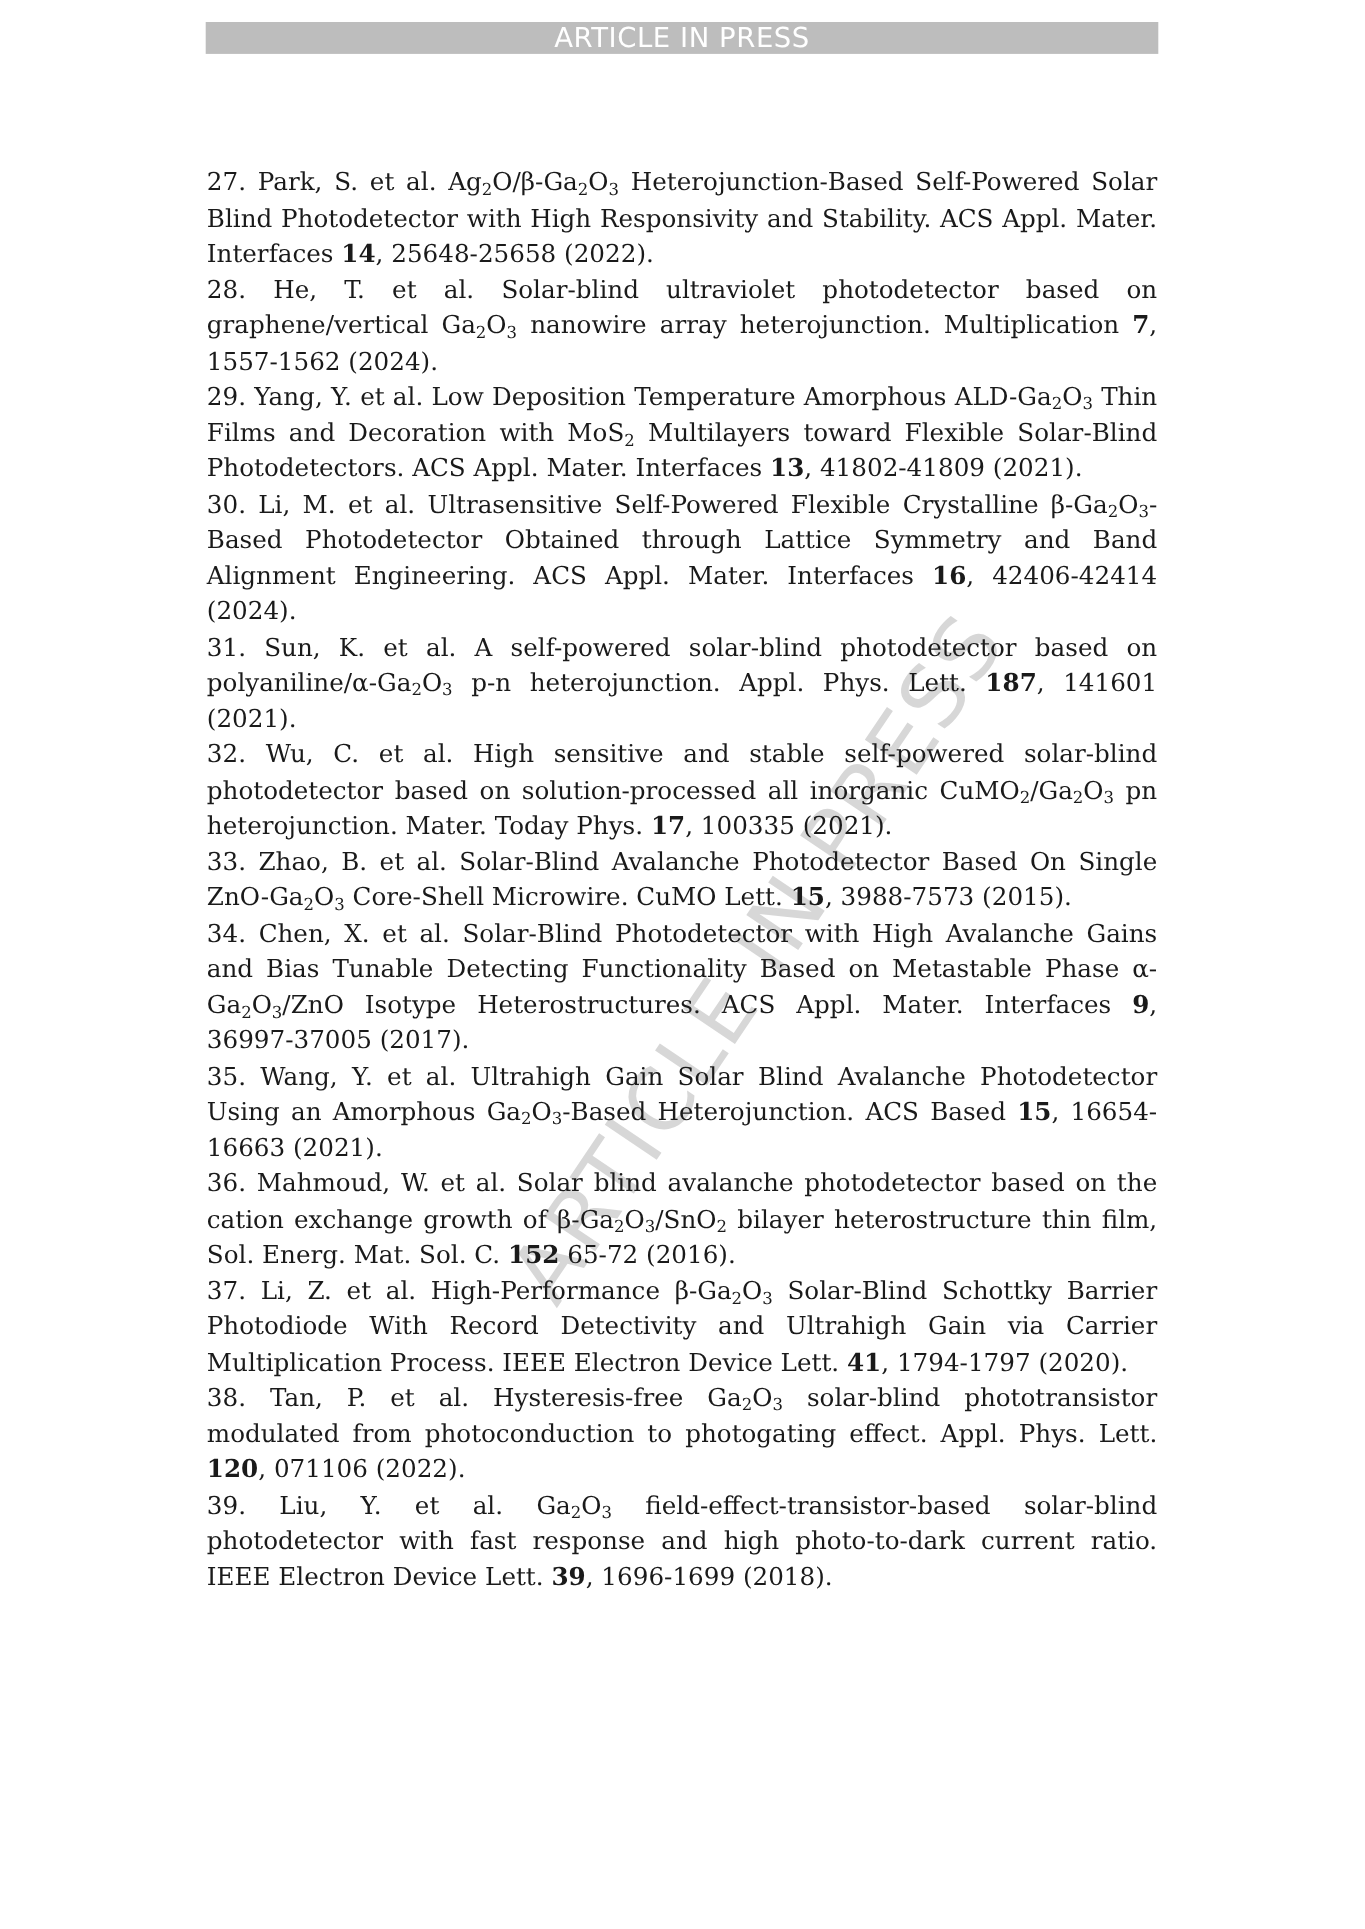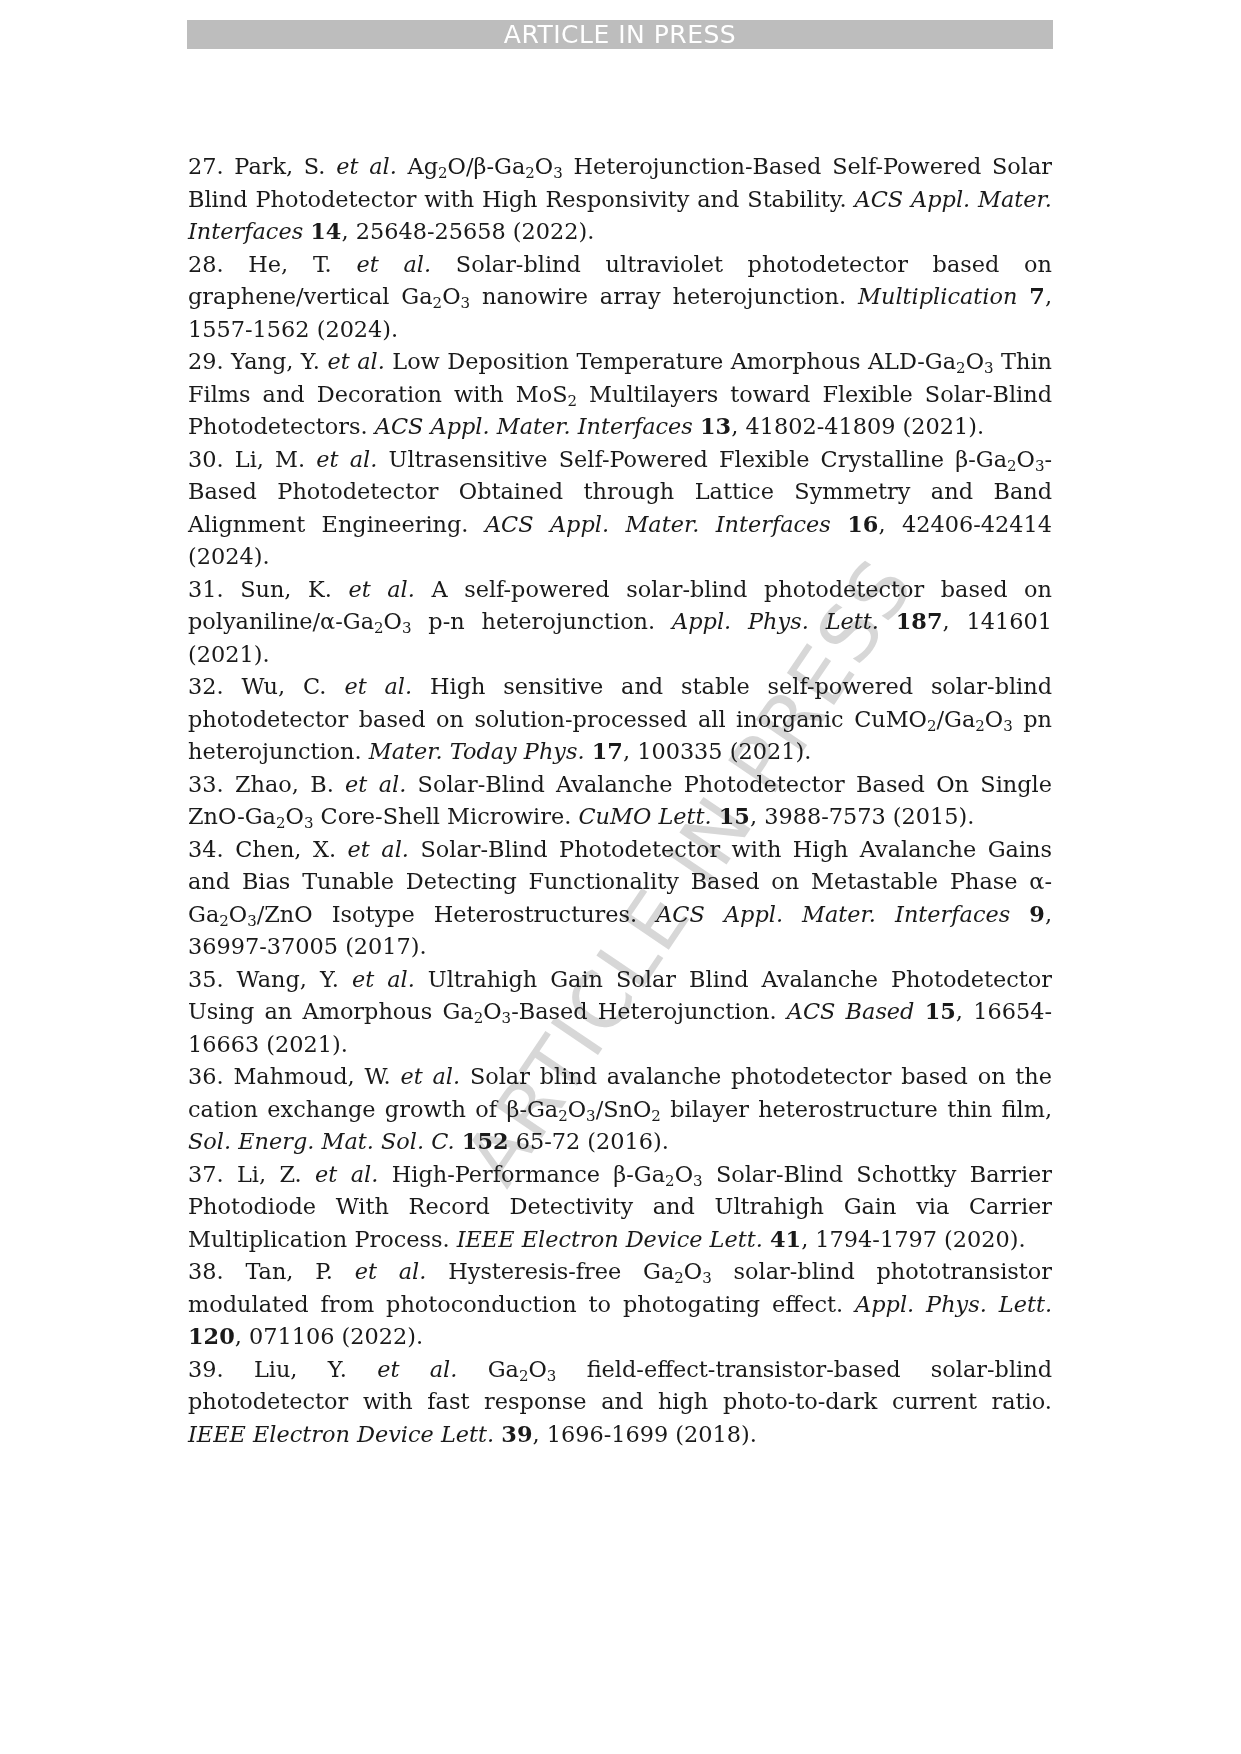--- a/index.html
+++ b/index.html
@@ -35,21 +35,21 @@
       top: 150px;
       width: 864px;
       font-size: 22.4px;
       line-height: 32.5px;
       text-align: justify;
     }
     .ref {
       margin: 0;
       padding: 0;
     }
-    .ref .it { font-style: italic; }
+    .ref .it { }
     .ref .b { font-weight: bold; margin-top: 48px; }
     sub {
       font-size: 15px;
       line-height: 0;
       vertical-align: -4px;
     }
     .watermark {
       position: absolute;
       left: 330px;
       top: 840px;

